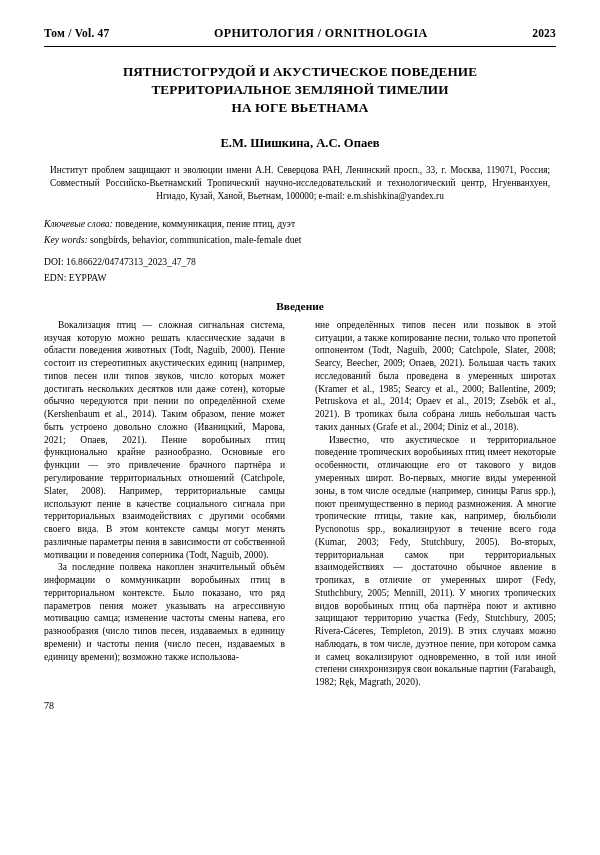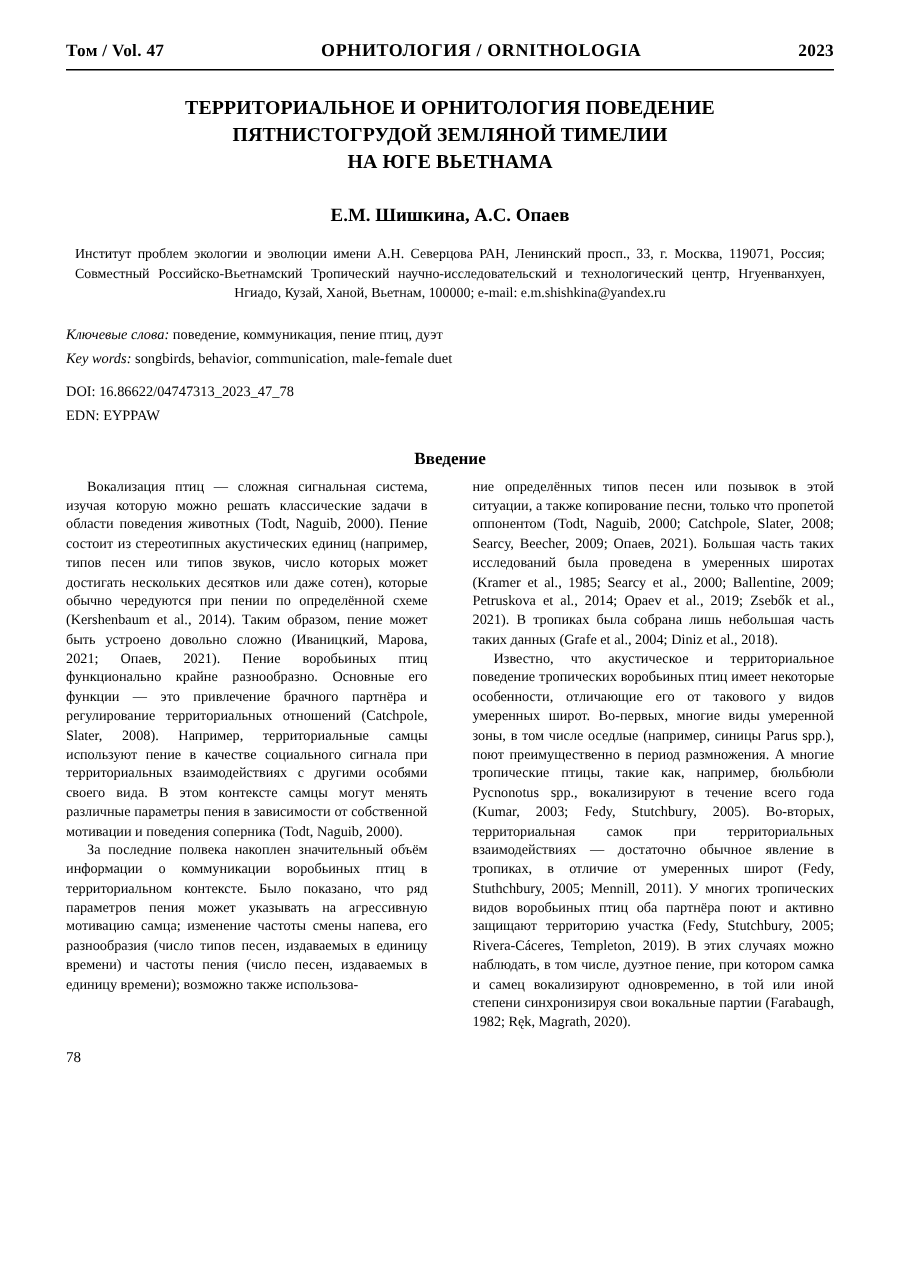--- a/index.html
+++ b/index.html
@@ -119,28 +119,28 @@
 <div class="page">
 
   <div class="runhead">
     <div class="vol">Том / Vol. 47</div>
     <div class="journal">ОРНИТОЛОГИЯ / ORNITHOLOGIA</div>
     <div class="year">2023</div>
   </div>
   <div class="rule"></div>
 
   <div class="title">
-    <div>ТЕРРИТОРИАЛЬНОЕ И ОРНИТОЛОГИЯ ПОВЕДЕНИЕ</div>
-    <div>ПЯТНИСТОГРУДОЙ ЗЕМЛЯНОЙ ТИМЕЛИИ</div>
+    <div>ПЯТНИСТОГРУДОЙ И АКУСТИЧЕСКОЕ ПОВЕДЕНИЕ</div>
+    <div>ТЕРРИТОРИАЛЬНОЕ ЗЕМЛЯНОЙ ТИМЕЛИИ</div>
     <div>НА ЮГЕ ВЬЕТНАМА</div>
   </div>
 
   <div class="authors">Е.М. Шишкина, А.С. Опаев</div>
 
-  <div class="affiliation">Институт проблем экологии и эволюции имени А.Н. Северцова РАН, Ленинский просп., 33, г. Москва, 119071, Россия; Совместный Российско-Вьетнамский Тропический научно-исследовательский и технологический центр, Нгуенванхуен, Нгиадо, Кузай, Ханой, Вьетнам, 100000; e-mail: e.m.shishkina@yandex.ru</div>
+  <div class="affiliation">Институт проблем защищают и эволюции имени А.Н. Северцова РАН, Ленинский просп., 33, г. Москва, 119071, Россия; Совместный Российско-Вьетнамский Тропический научно-исследовательский и технологический центр, Нгуенванхуен, Нгиадо, Кузай, Ханой, Вьетнам, 100000; e-mail: e.m.shishkina@yandex.ru</div>
 
   <div class="kw">
     <span class="lab-i">Ключевые слова:</span><span> поведение, коммуникация, пение птиц, дуэт</span>
   </div>
   <div class="kw">
     <span class="lab-i">Key words:</span><span> songbirds, behavior, communication, male-female duet</span>
   </div>
 
   <div class="doi">DOI: 16.86622/04747313_2023_47_78</div>
   <div class="edn">EDN: EYPPAW</div>

